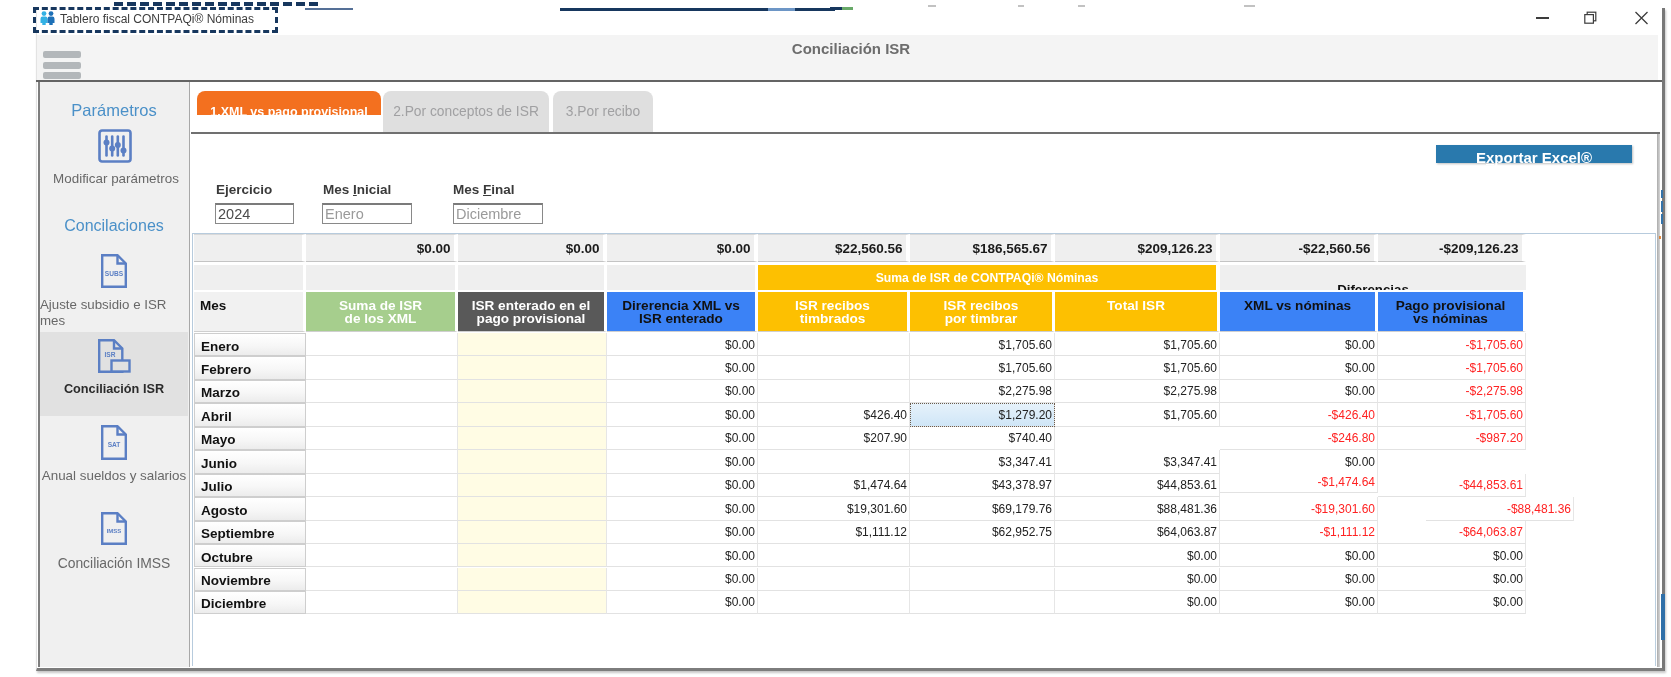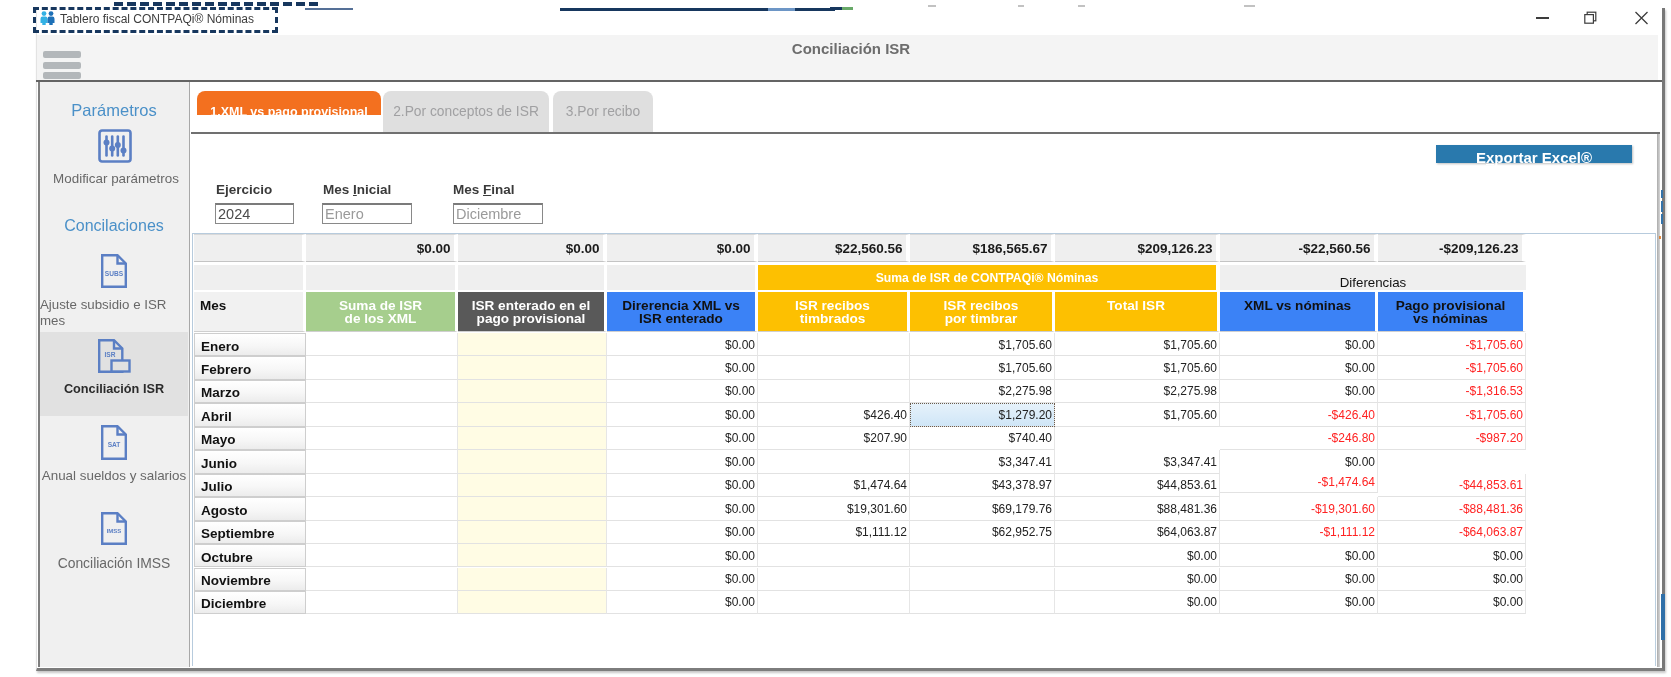--- a/index.html
+++ b/index.html
@@ -169,21 +169,21 @@
     <div class="dcell" style="left:1026px;top:122.45px;width:158px;height:23.45px;">$0.00</div>
     <div class="dcell red" style="left:1184px;top:122.45px;width:148px;height:23.45px;">-$1,705.60</div>
     <div class="mes" style="left:0px;top:145.9px;width:112px;height:23.45px;">Marzo</div>
     <div class="dcell" style="left:112px;top:145.9px;width:152px;height:23.45px;"></div>
     <div class="dcell yellow" style="left:264px;top:145.9px;width:149px;height:23.45px;"></div>
     <div class="dcell" style="left:413px;top:145.9px;width:151px;height:23.45px;">$0.00</div>
     <div class="dcell" style="left:564px;top:145.9px;width:152px;height:23.45px;"></div>
     <div class="dcell" style="left:716px;top:145.9px;width:145px;height:23.45px;">$2,275.98</div>
     <div class="dcell" style="left:861px;top:145.9px;width:165px;height:23.45px;">$2,275.98</div>
     <div class="dcell" style="left:1026px;top:145.9px;width:158px;height:23.45px;">$0.00</div>
-    <div class="dcell red" style="left:1184px;top:145.9px;width:148px;height:23.45px;">-$1,316.53</div>
+    <div class="dcell red" style="left:1184px;top:145.9px;width:148px;height:23.45px;">-$2,275.98</div>
     <div class="mes" style="left:0px;top:169.35px;width:112px;height:23.45px;">Abril</div>
     <div class="dcell" style="left:112px;top:169.35px;width:152px;height:23.45px;"></div>
     <div class="dcell yellow" style="left:264px;top:169.35px;width:149px;height:23.45px;"></div>
     <div class="dcell" style="left:413px;top:169.35px;width:151px;height:23.45px;">$0.00</div>
     <div class="dcell" style="left:564px;top:169.35px;width:152px;height:23.45px;">$426.40</div>
     <div class="dcell sel" style="left:716px;top:169.35px;width:145px;height:23.45px;">$1,279.20</div>
     <div class="dcell" style="left:861px;top:169.35px;width:165px;height:23.45px;">$1,705.60</div>
     <div class="dcell red" style="left:1026px;top:169.35px;width:158px;height:23.45px;">-$426.40</div>
     <div class="dcell red" style="left:1184px;top:169.35px;width:148px;height:23.45px;">-$1,705.60</div>
     <div class="mes" style="left:0px;top:192.8px;width:112px;height:23.45px;">Mayo</div>
@@ -214,21 +214,21 @@
     <div class="dcell red" style="left:1026px;top:236px;width:158px;height:23.45px;">-$1,474.64</div>
     <div class="dcell red" style="left:1184px;top:239.7px;width:148px;height:23.45px;">-$44,853.61</div>
     <div class="mes" style="left:0px;top:263.15px;width:112px;height:23.45px;">Agosto</div>
     <div class="dcell" style="left:112px;top:263.15px;width:152px;height:23.45px;"></div>
     <div class="dcell yellow" style="left:264px;top:263.15px;width:149px;height:23.45px;"></div>
     <div class="dcell" style="left:413px;top:263.15px;width:151px;height:23.45px;">$0.00</div>
     <div class="dcell" style="left:564px;top:263.15px;width:152px;height:23.45px;">$19,301.60</div>
     <div class="dcell" style="left:716px;top:263.15px;width:145px;height:23.45px;">$69,179.76</div>
     <div class="dcell" style="left:861px;top:263.15px;width:165px;height:23.45px;">$88,481.36</div>
     <div class="dcell red" style="left:1026px;top:263.15px;width:158px;height:23.45px;">-$19,301.60</div>
-    <div class="dcell red" style="left:1184px;top:263.15px;width:148px;height:23.45px;">-$88,481.36</div>
+    <div class="dcell red" style="left:1232px;top:263.15px;width:148px;height:23.45px;">-$88,481.36</div>
     <div class="mes" style="left:0px;top:286.6px;width:112px;height:23.45px;">Septiembre</div>
     <div class="dcell" style="left:112px;top:286.6px;width:152px;height:23.45px;"></div>
     <div class="dcell yellow" style="left:264px;top:286.6px;width:149px;height:23.45px;"></div>
     <div class="dcell" style="left:413px;top:286.6px;width:151px;height:23.45px;">$0.00</div>
     <div class="dcell" style="left:564px;top:286.6px;width:152px;height:23.45px;">$1,111.12</div>
     <div class="dcell" style="left:716px;top:286.6px;width:145px;height:23.45px;">$62,952.75</div>
     <div class="dcell" style="left:861px;top:286.6px;width:165px;height:23.45px;">$64,063.87</div>
     <div class="dcell red" style="left:1026px;top:286.6px;width:158px;height:23.45px;">-$1,111.12</div>
     <div class="dcell red" style="left:1184px;top:286.6px;width:148px;height:23.45px;">-$64,063.87</div>
     <div class="mes" style="left:0px;top:310.04999999999995px;width:112px;height:23.45px;">Octubre</div>
@@ -258,21 +258,21 @@
     <div class="dcell" style="left:861px;top:356.95px;width:165px;height:23.45px;">$0.00</div>
     <div class="dcell" style="left:1026px;top:356.95px;width:158px;height:23.45px;">$0.00</div>
     <div class="dcell" style="left:1184px;top:356.95px;width:148px;height:23.45px;">$0.00</div>
   </div>
 
 <style>
   #grid > div { position:absolute; overflow:hidden; }
   .tcell { background:#efefef; border-right:4px solid #fff; border-top:1px solid #d9d9d9; border-bottom:1px solid #c4c4c4; font-size:13.5px; font-weight:bold; color:#1a1a1a; text-align:right; padding:6px 3.5px 0 0; }
   .gcell { background:#efefef; border-right:3px solid #fff; }
   .gamber { background:#fdc001; color:#fff; font-weight:bold; font-size:12.2px; text-align:center; padding-top:6px; border-right:2px solid #fff; }
-  .gdif { background:#efefef; color:#111; font-weight:normal; font-size:13.3px; text-align:center; padding-top:10px; }
+  .gdif { background:#efefef; color:#111; font-weight:bold; font-size:13.3px; text-align:center; padding-top:17px; }
   .hcell { font-size:13.6px; font-weight:bold; text-align:center; padding-top:7px; line-height:13px; border-right:3px solid #fff; border-bottom:1px solid #cfcfcf; }
   .hmes { background:#f1f1f1; color:#111; text-align:left; padding-left:6px; font-size:13.5px; }
   .hgreen { background:#a6ce8d; color:#fff; }
   .hdark { background:#595959; color:#fff; }
   .hplain { background:#3b82f6; color:#111; }
   .hamber { background:#fdc001; color:#fff; }
   .mes { background:linear-gradient(#ffffff 0%,#f7f7f7 55%,#ececec 100%); border:1px solid #cecece; font-size:13.5px; font-weight:bold; color:#111; padding:4.5px 0 0 6px; }
   .dcell { background:#fff; border-bottom:1px solid #e2e2e2; border-right:1px solid #e6e6e6; font-size:12px; color:#222; text-align:right; padding:4.5px 2px 0 0; }
   .yellow { background:#fffce4; }
   .red { color:#ff2222; }

